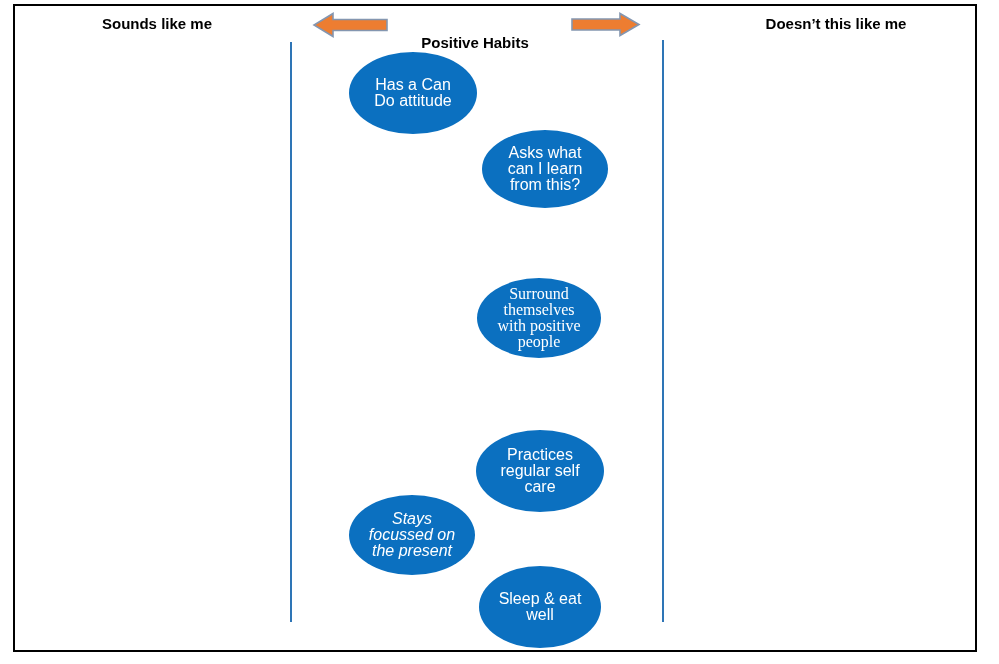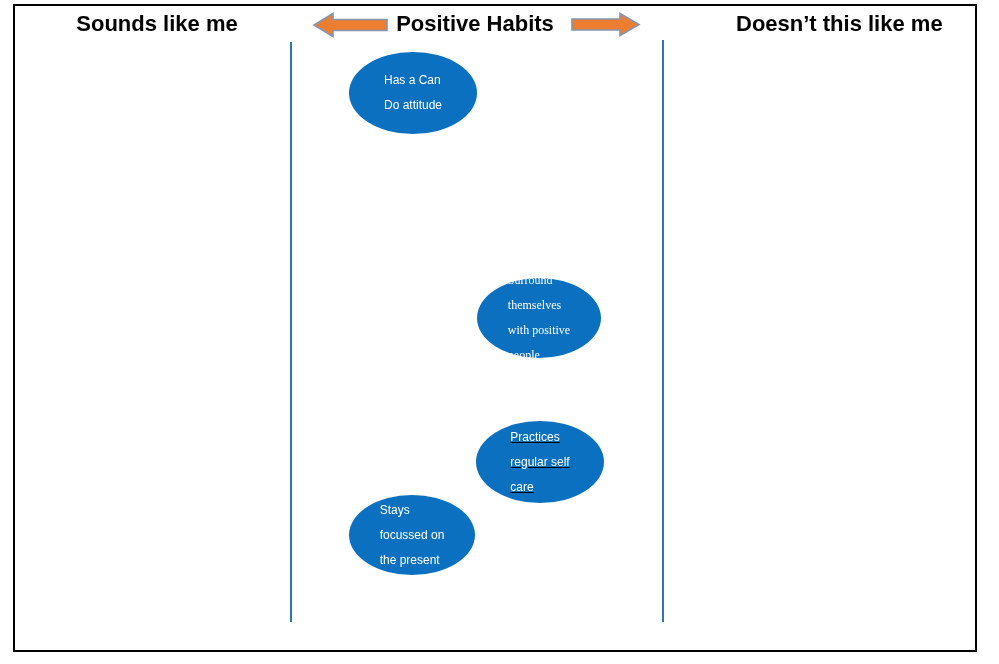--- a/index.html
+++ b/index.html
@@ -16,28 +16,28 @@
     left: 13px; top: 4px;
     width: 964px; height: 648px;
     border: 2px solid var(--frame, #000000);
     box-sizing: border-box;
   }
   .header {
     position: absolute;
     top: 11px;
     height: 26px;
     line-height: 26px;
-    font-size: 22px;
+    font-size: 15px;
     font-weight: bold;
     color: var(--header-text, #000000);
     text-align: center;
     white-space: nowrap;
   }
   .header-left   { left: 52px;  width: 210px; }
-  .header-center { left: 375px; width: 200px; }
+  .header-center { left: 375px; width: 200px; margin-top: 19px; }
   .header-right  { left: 736px; width: 200px; }
 
   .arrow { position: absolute; }
   .arrow-left  { left: 312px; top: 12px; width: 76px; height: 26px; }
   .arrow-right { left: 571px; top: 12px; width: 70px; height: 25px; }
   .arrow svg { display: block; width: 100%; height: 100%; }
   .arrow polygon {
     fill: var(--arrow-fill, #ED7D31);
     stroke: var(--arrow-outline, #8496B0);
     stroke-width: 1.6;
@@ -55,31 +55,32 @@
   .ellipse {
     position: absolute;
     border-radius: 50%;
     background: var(--ellipse-fill, #0B70C0);
     display: flex;
     align-items: center;
     justify-content: center;
   }
   .ellipse-label {
     color: var(--ellipse-text, #FFFFFF);
-    font-size: 12px;
-    line-height: 25px;
+    font-size: 16px;
+    line-height: 16px;
+    text-align: center;
     white-space: pre-line;
   }
   .e1 { left: 349px; top: 52px;  width: 128px; height: 82px; }
   .e2 { left: 482px; top: 130px; width: 126px; height: 78px; }
   .e3 { left: 349px; top: 205px; width: 128px; height: 82px; }
   .e4 { left: 477px; top: 278px; width: 124px; height: 80px; font-family: Liberation Serif, serif; }
   .e5 { left: 349px; top: 344px; width: 128px; height: 80px; }
-  .e6 { left: 476px; top: 421px; width: 128px; height: 82px; text-decoration: underline; }
-  .e7 { left: 349px; top: 495px; width: 126px; height: 80px; }
+  .e6 { left: 476px; top: 430px; width: 128px; height: 82px; }
+  .e7 { left: 349px; top: 495px; width: 126px; height: 80px; font-style: italic; }
   .e8 { left: 479px; top: 566px; width: 122px; height: 82px; }
 </style>
 </head>
 <body>
 
 <div id="stage">
   <div class="frame"></div>
 
   <div class="header header-left">Sounds like me</div>
 
@@ -99,29 +100,38 @@
 
   <div class="header header-right">Doesn’t this like me</div>
 
   <div class="divider divider-left"></div>
   <div class="divider divider-right"></div>
 
   <div class="ellipse e1">
     <span class="ellipse-label">Has a Can
 Do attitude</span>
   </div>
+  <div class="ellipse e2">
+    <span class="ellipse-label">Asks what
+can I learn
+from this?</span>
+  </div>
   <div class="ellipse e4">
     <span class="ellipse-label">Surround
 themselves
 with positive
 people</span>
   </div>
   <div class="ellipse e6">
     <span class="ellipse-label">Practices
 regular self
 care</span>
   </div>
   <div class="ellipse e7">
     <span class="ellipse-label">Stays
 focussed on
 the present</span>
   </div>
+  <div class="ellipse e8">
+    <span class="ellipse-label">Sleep &amp; eat
+well</span>
+  </div>
 </div>
 
 </body></html>

